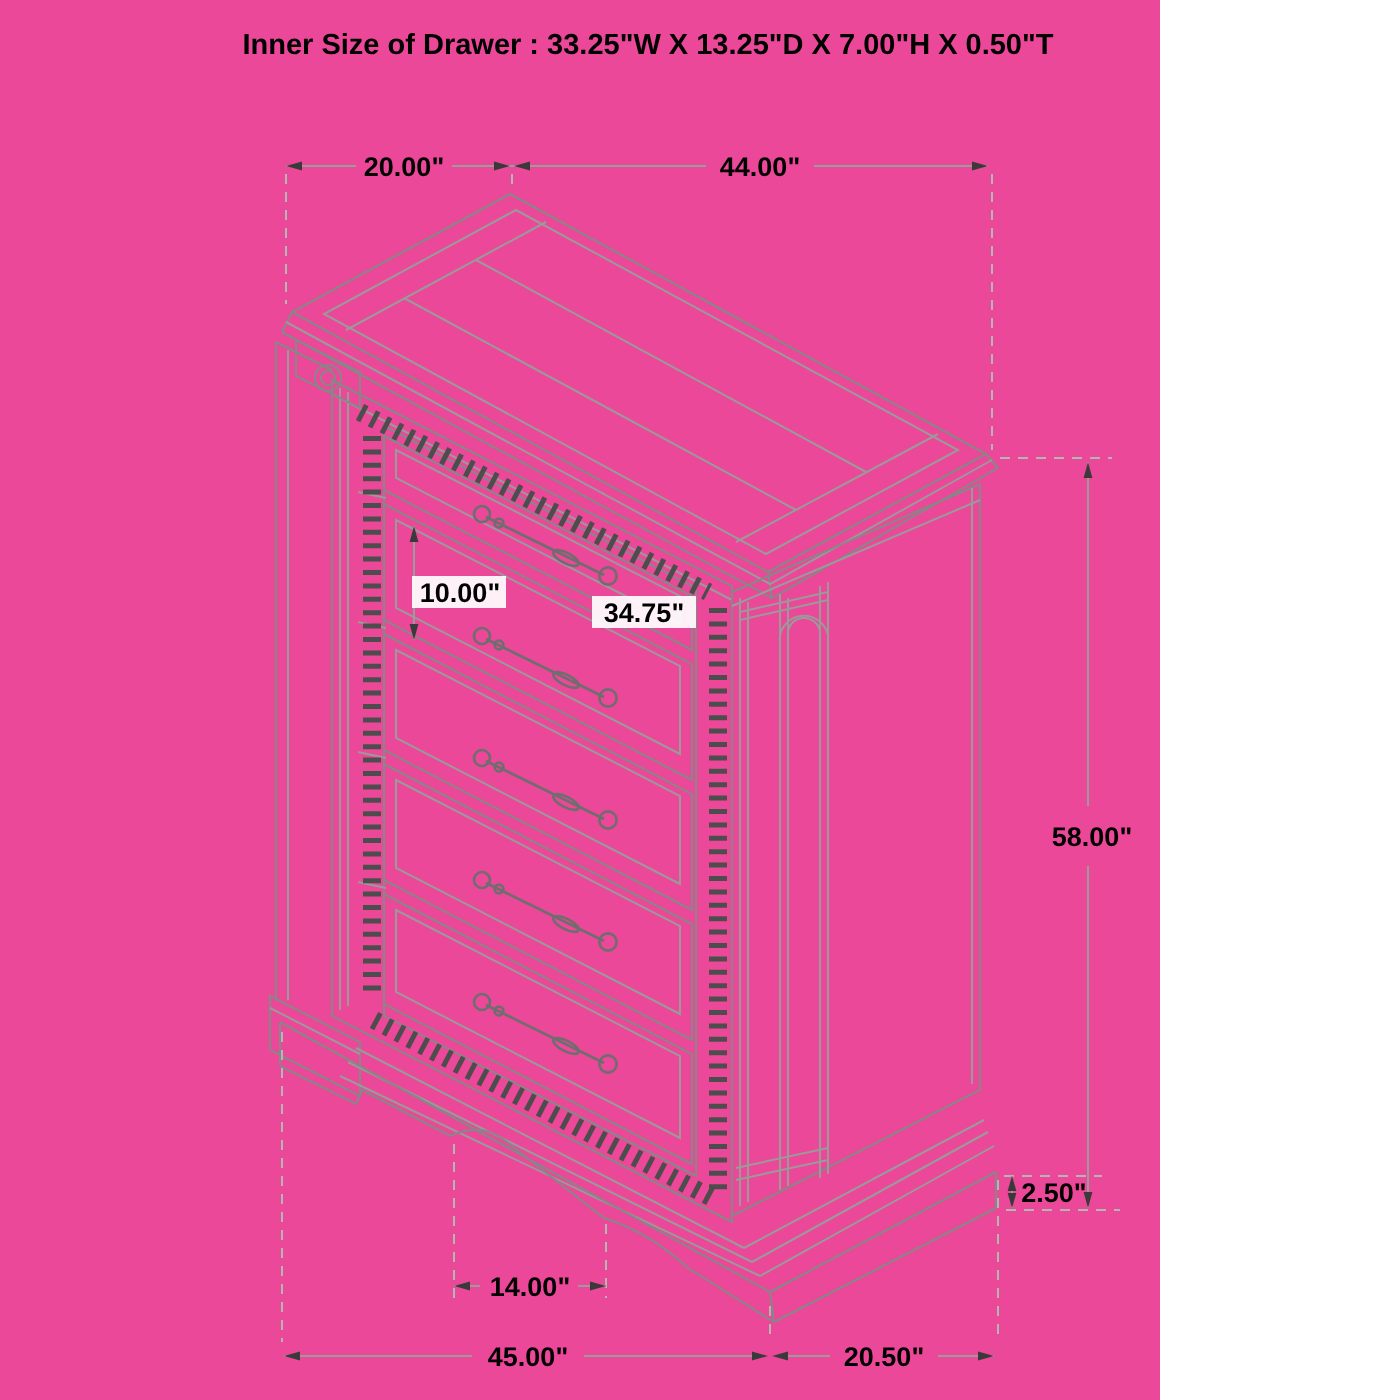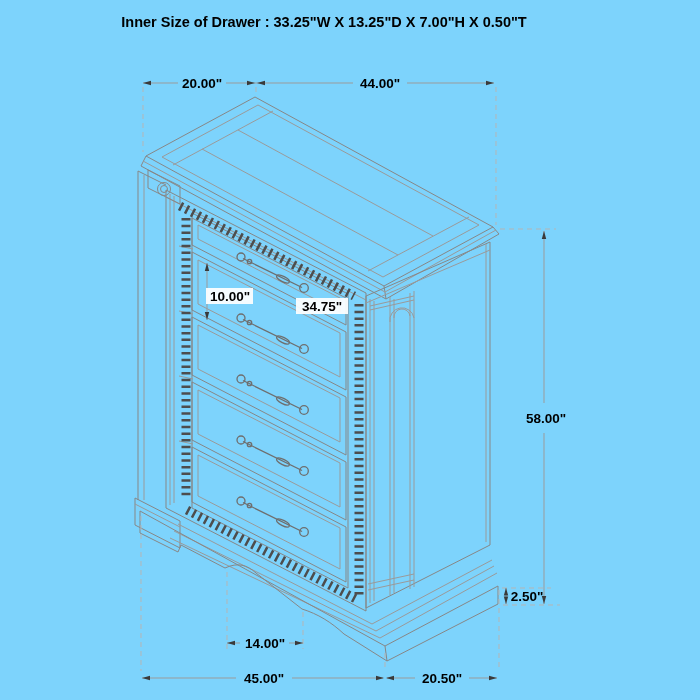--- a/index.html
+++ b/index.html
@@ -1,16 +1,16 @@
 <!DOCTYPE html>
 <html><head>
 <meta charset="utf-8">
 <style>
   html,body{margin:0;padding:0;background:#ffffff;}
-  .stage{position:relative;width:700px;height:700px;background:#7dd3fc;overflow:hidden;
+  .stage{position:relative;width:580px;height:700px;background:#ec4899;overflow:hidden;
          font-family:"Liberation Sans", sans-serif;}
   svg text{font-family:"Liberation Sans", sans-serif;font-weight:bold;fill:#000;}
   .dimtxt{font-size:13.5px;}
   .titletxt{font-size:14.5px;}
   .chestline{stroke:#878787;fill:none;stroke-width:1;}
   .chestline2{stroke:#9a9a9a;fill:none;stroke-width:1;}
   .rope{stroke:#4d4d4d;fill:none;stroke-width:9;stroke-dasharray:2.5 4.2;}
   .ext{stroke:#b5b5b5;fill:none;stroke-width:1;stroke-dasharray:5 4;}
   .dim{stroke:#9b9b9b;fill:none;stroke-width:1;}
   .arrow{fill:#3a3a3a;stroke:none;}

